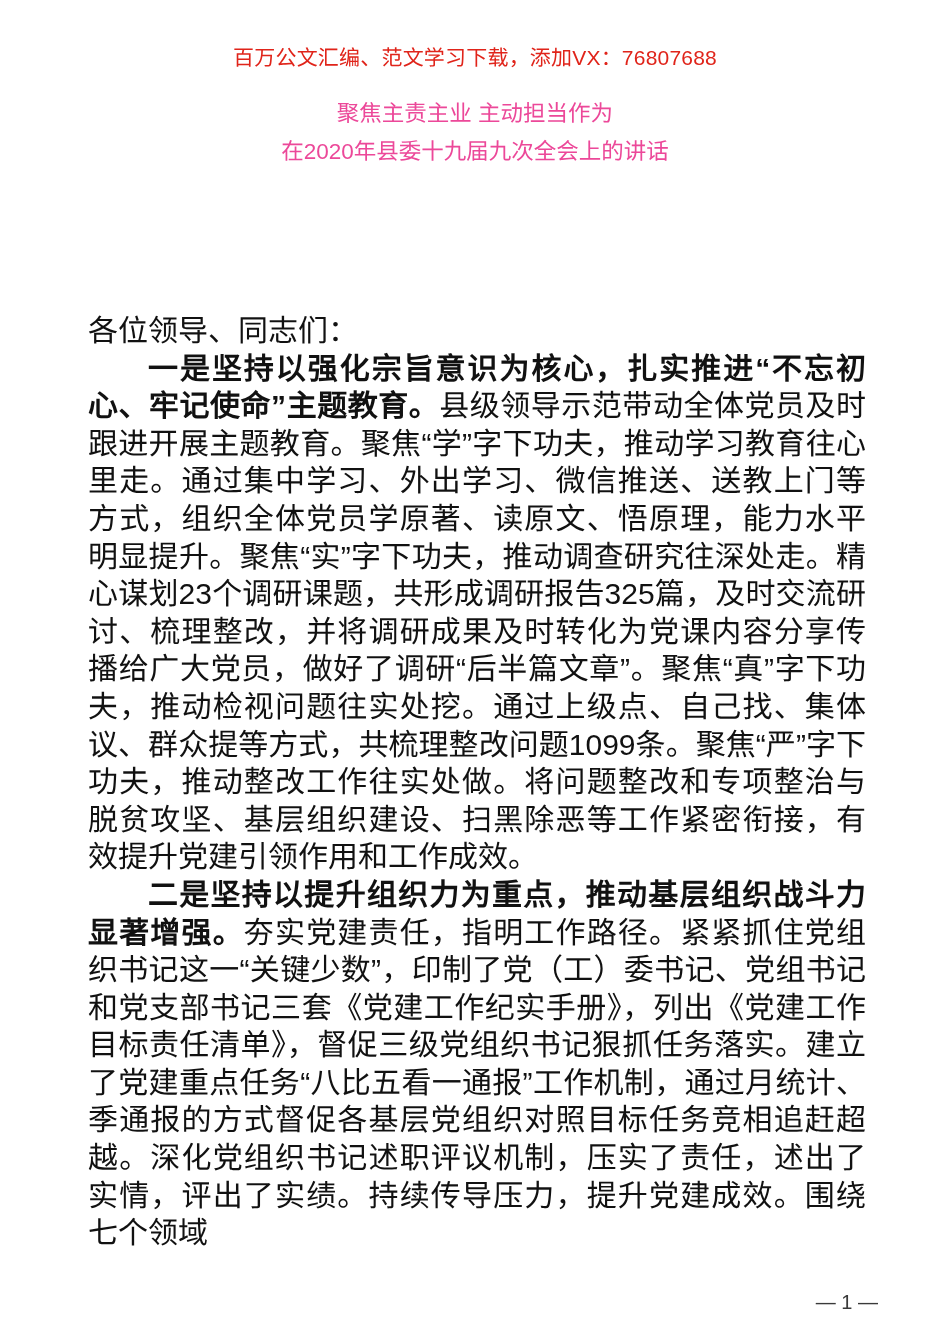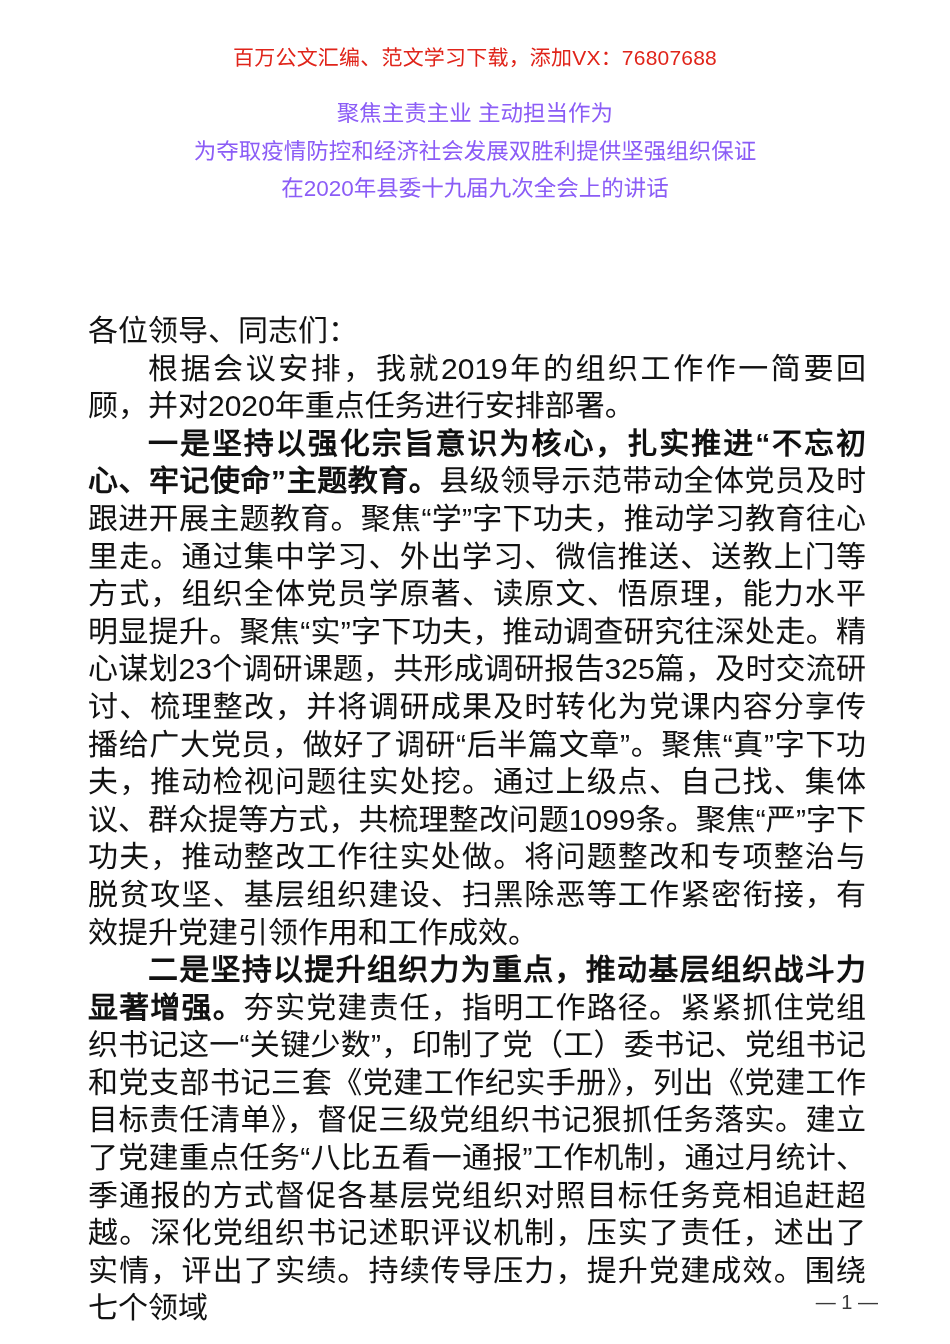--- a/index.html
+++ b/index.html
@@ -42,21 +42,21 @@
     position: absolute;
     top: 95px;
     left: 0;
     width: 950px;
     text-align: center;
   }
   .title-line {
     font-size: 22.5px;
     line-height: 37.5px;
     font-weight: 400;
-    color: #8b5cf6;
+    color: #ec4899;
     white-space: nowrap;
   }
 
   
   .body-text {
     position: absolute;
     top: 312px;
     left: 88px;
     width: 778px;
   }
@@ -96,28 +96,26 @@
 </style>
 </head>
 <body>
 
 <div class="page">
 
   <div class="promo-header" style="color: rgb(224, 36, 26);">百万公文汇编、范文学习下载，添加VX：76807688</div>
 
   <div class="title-block">
     <div class="title-line">聚焦主责主业  主动担当作为</div>
-    <div class="title-line">为夺取疫情防控和经济社会发展双胜利提供坚强组织保证</div>
     <div class="title-line">在2020年县委十九届九次全会上的讲话</div>
   </div>
 
   <div class="body-text">
     <p class="para salutation">各位领导、同志们：</p>
     <div id="paragraph-host">
-        <p class="para indent"><span>根据会议安排，我就2019年的组织工作作一简要回顾，并对2020年重点任务进行安排部署。</span></p>
         <p class="para indent"><b>一是坚持以强化宗旨意识为核心，扎实推进“不忘初心、牢记使命”主题教育。</b><span>县级领导示范带动全体党员及时跟进开展主题教育。聚焦“学”字下功夫，推动学习教育往心里走。通过集中学习、外出学习、微信推送、送教上门等方式，组织全体党员学原著、读原文、悟原理，能力水平明显提升。聚焦“实”字下功夫，推动调查研究往深处走。精心谋划23个调研课题，共形成调研报告325篇，及时交流研讨、梳理整改，并将调研成果及时转化为党课内容分享传播给广大党员，做好了调研“后半篇文章”。聚焦“真”字下功夫，推动检视问题往实处挖。通过上级点、自己找、集体议、群众提等方式，共梳理整改问题1099条。聚焦“严”字下功夫，推动整改工作往实处做。将问题整改和专项整治与脱贫攻坚、基层组织建设、扫黑除恶等工作紧密衔接，有效提升党建引领作用和工作成效。</span></p>
         <p class="para indent"><b>二是坚持以提升组织力为重点，推动基层组织战斗力显著增强。</b><span>夯实党建责任，指明工作路径。紧紧抓住党组织书记这一“关键少数”，印制了党（工）委书记、党组书记和党支部书记三套《党建工作纪实手册》，列出《党建工作目标责任清单》，督促三级党组织书记狠抓任务落实。建立了党建重点任务“八比五看一通报”工作机制，通过月统计、季通报的方式督促各基层党组织对照目标任务竞相追赶超越。深化党组织书记述职评议机制，压实了责任，述出了实情，评出了实绩。持续传导压力，提升党建成效。围绕七个领域</span></p>
       </div>
   </div>
 
   <div class="page-footer">— 1 —</div>
 
 </div>
 
 </body></html>

